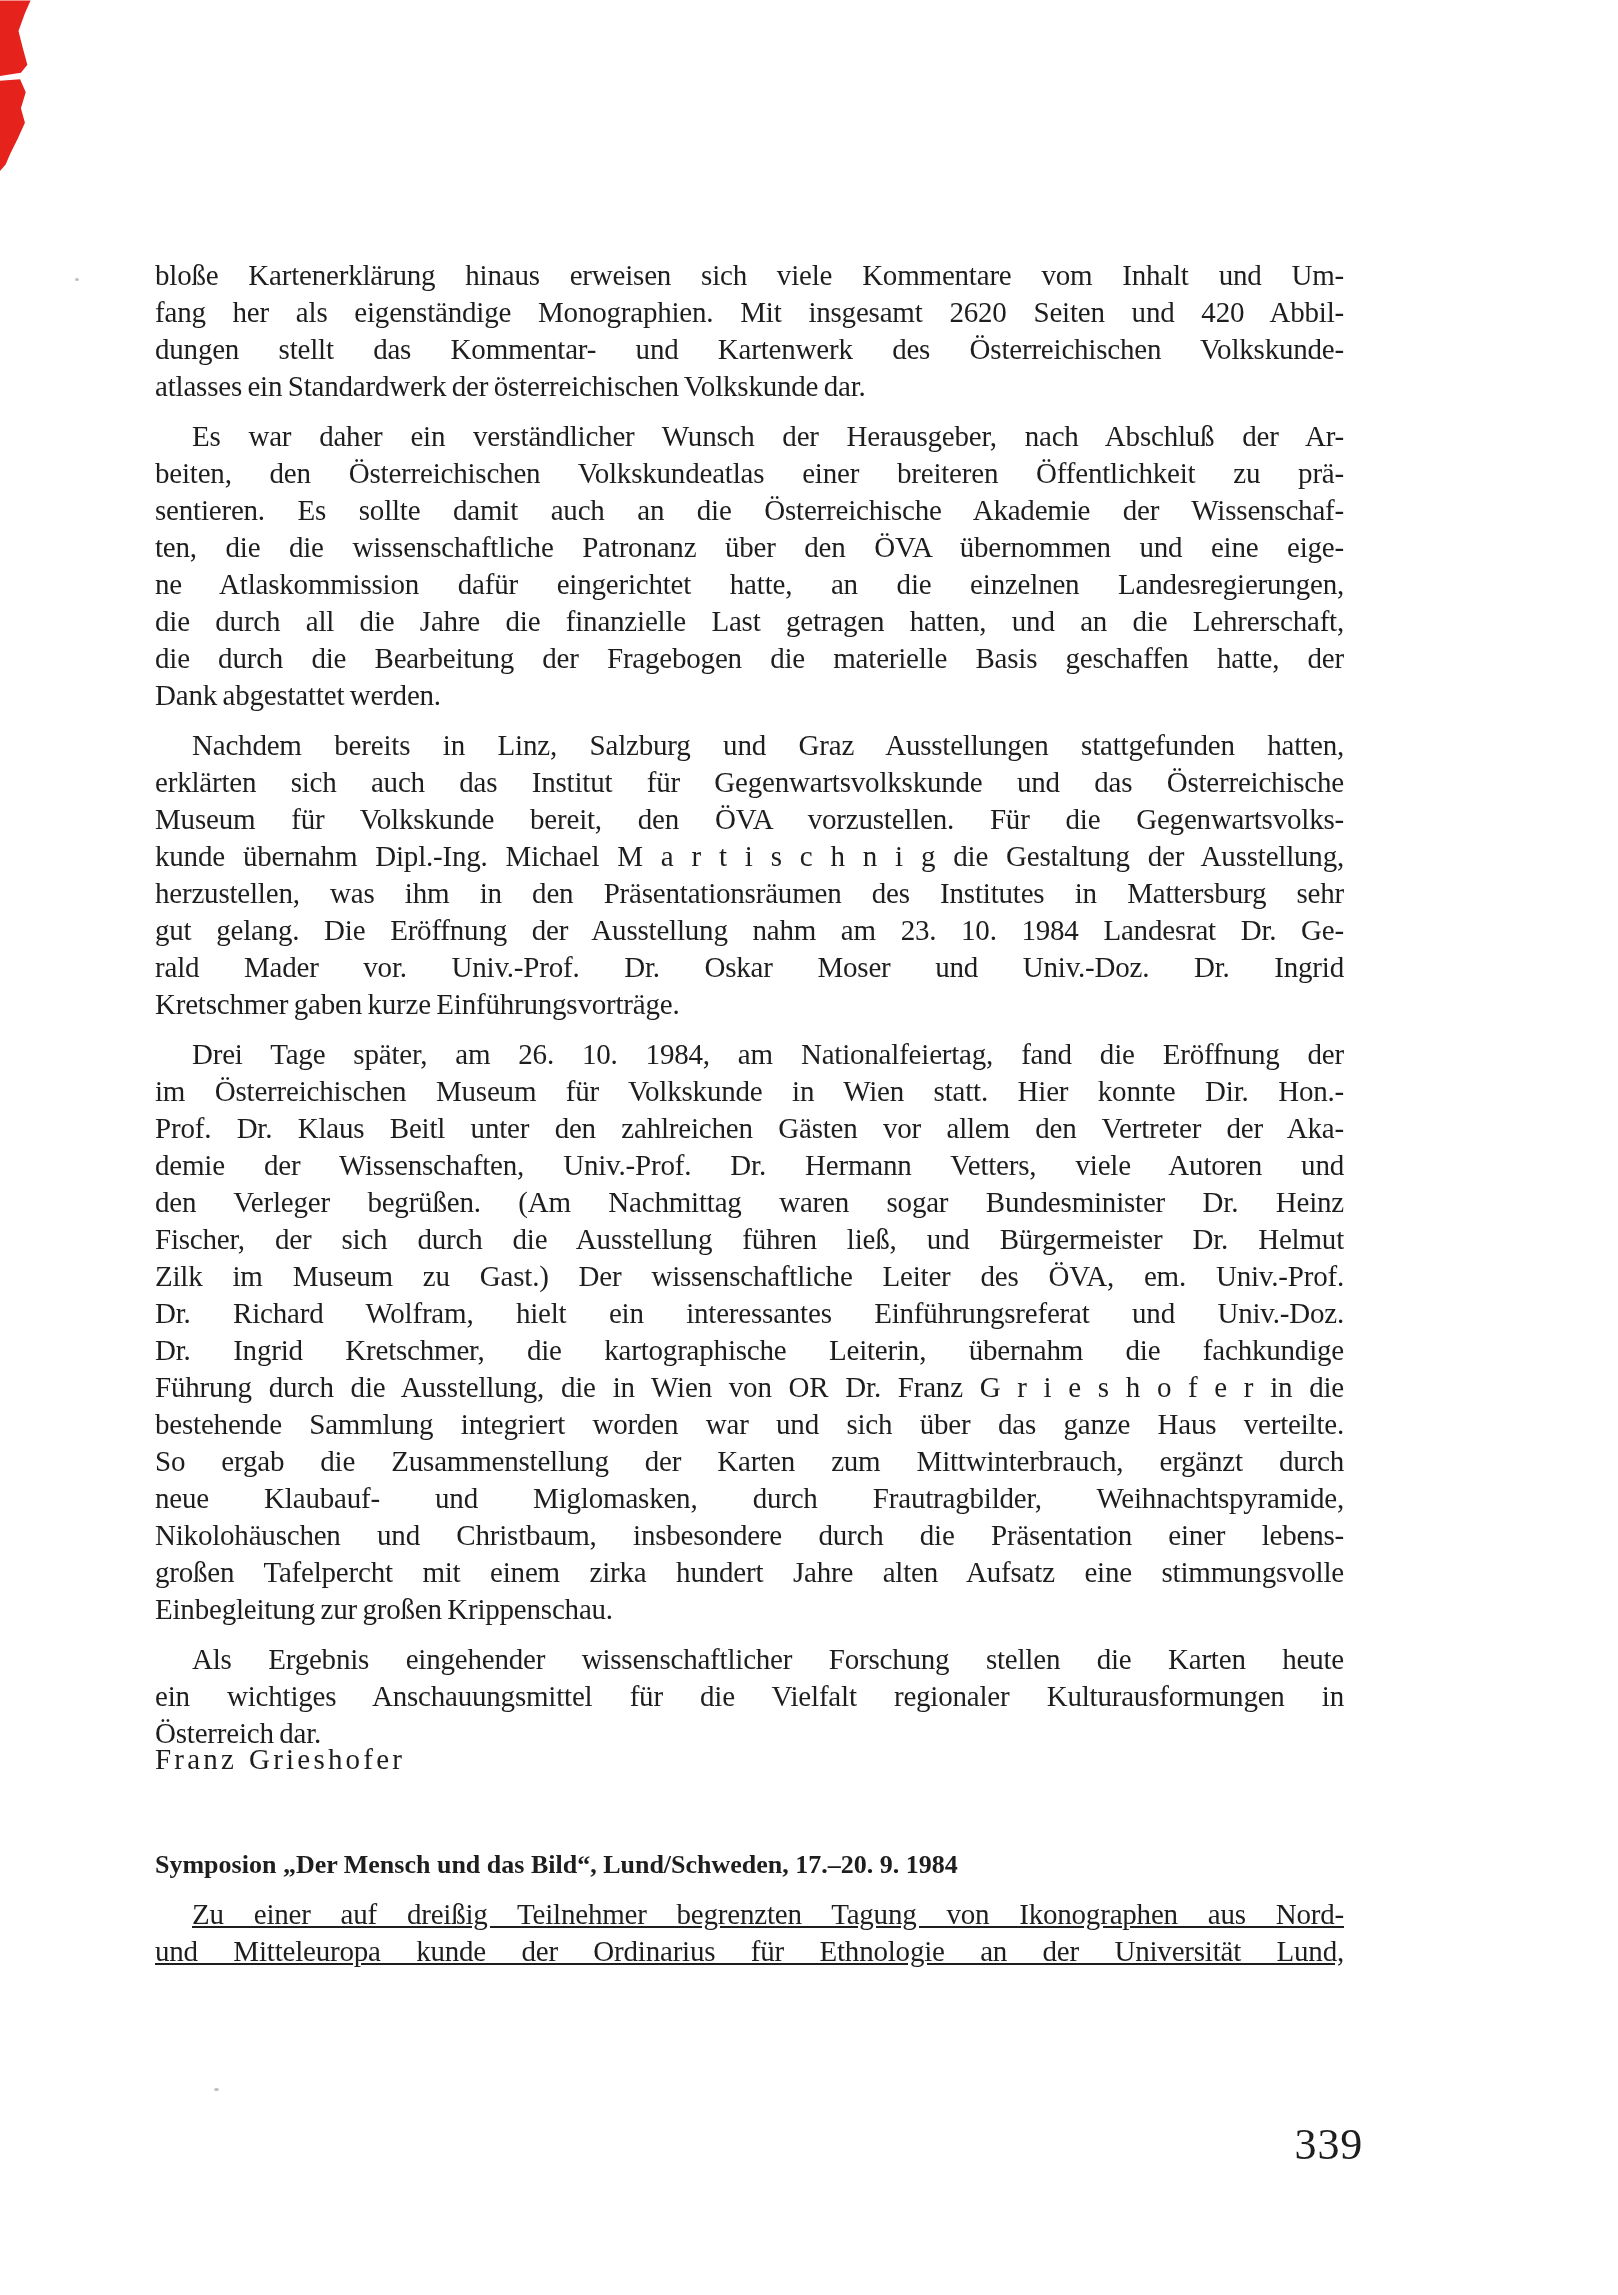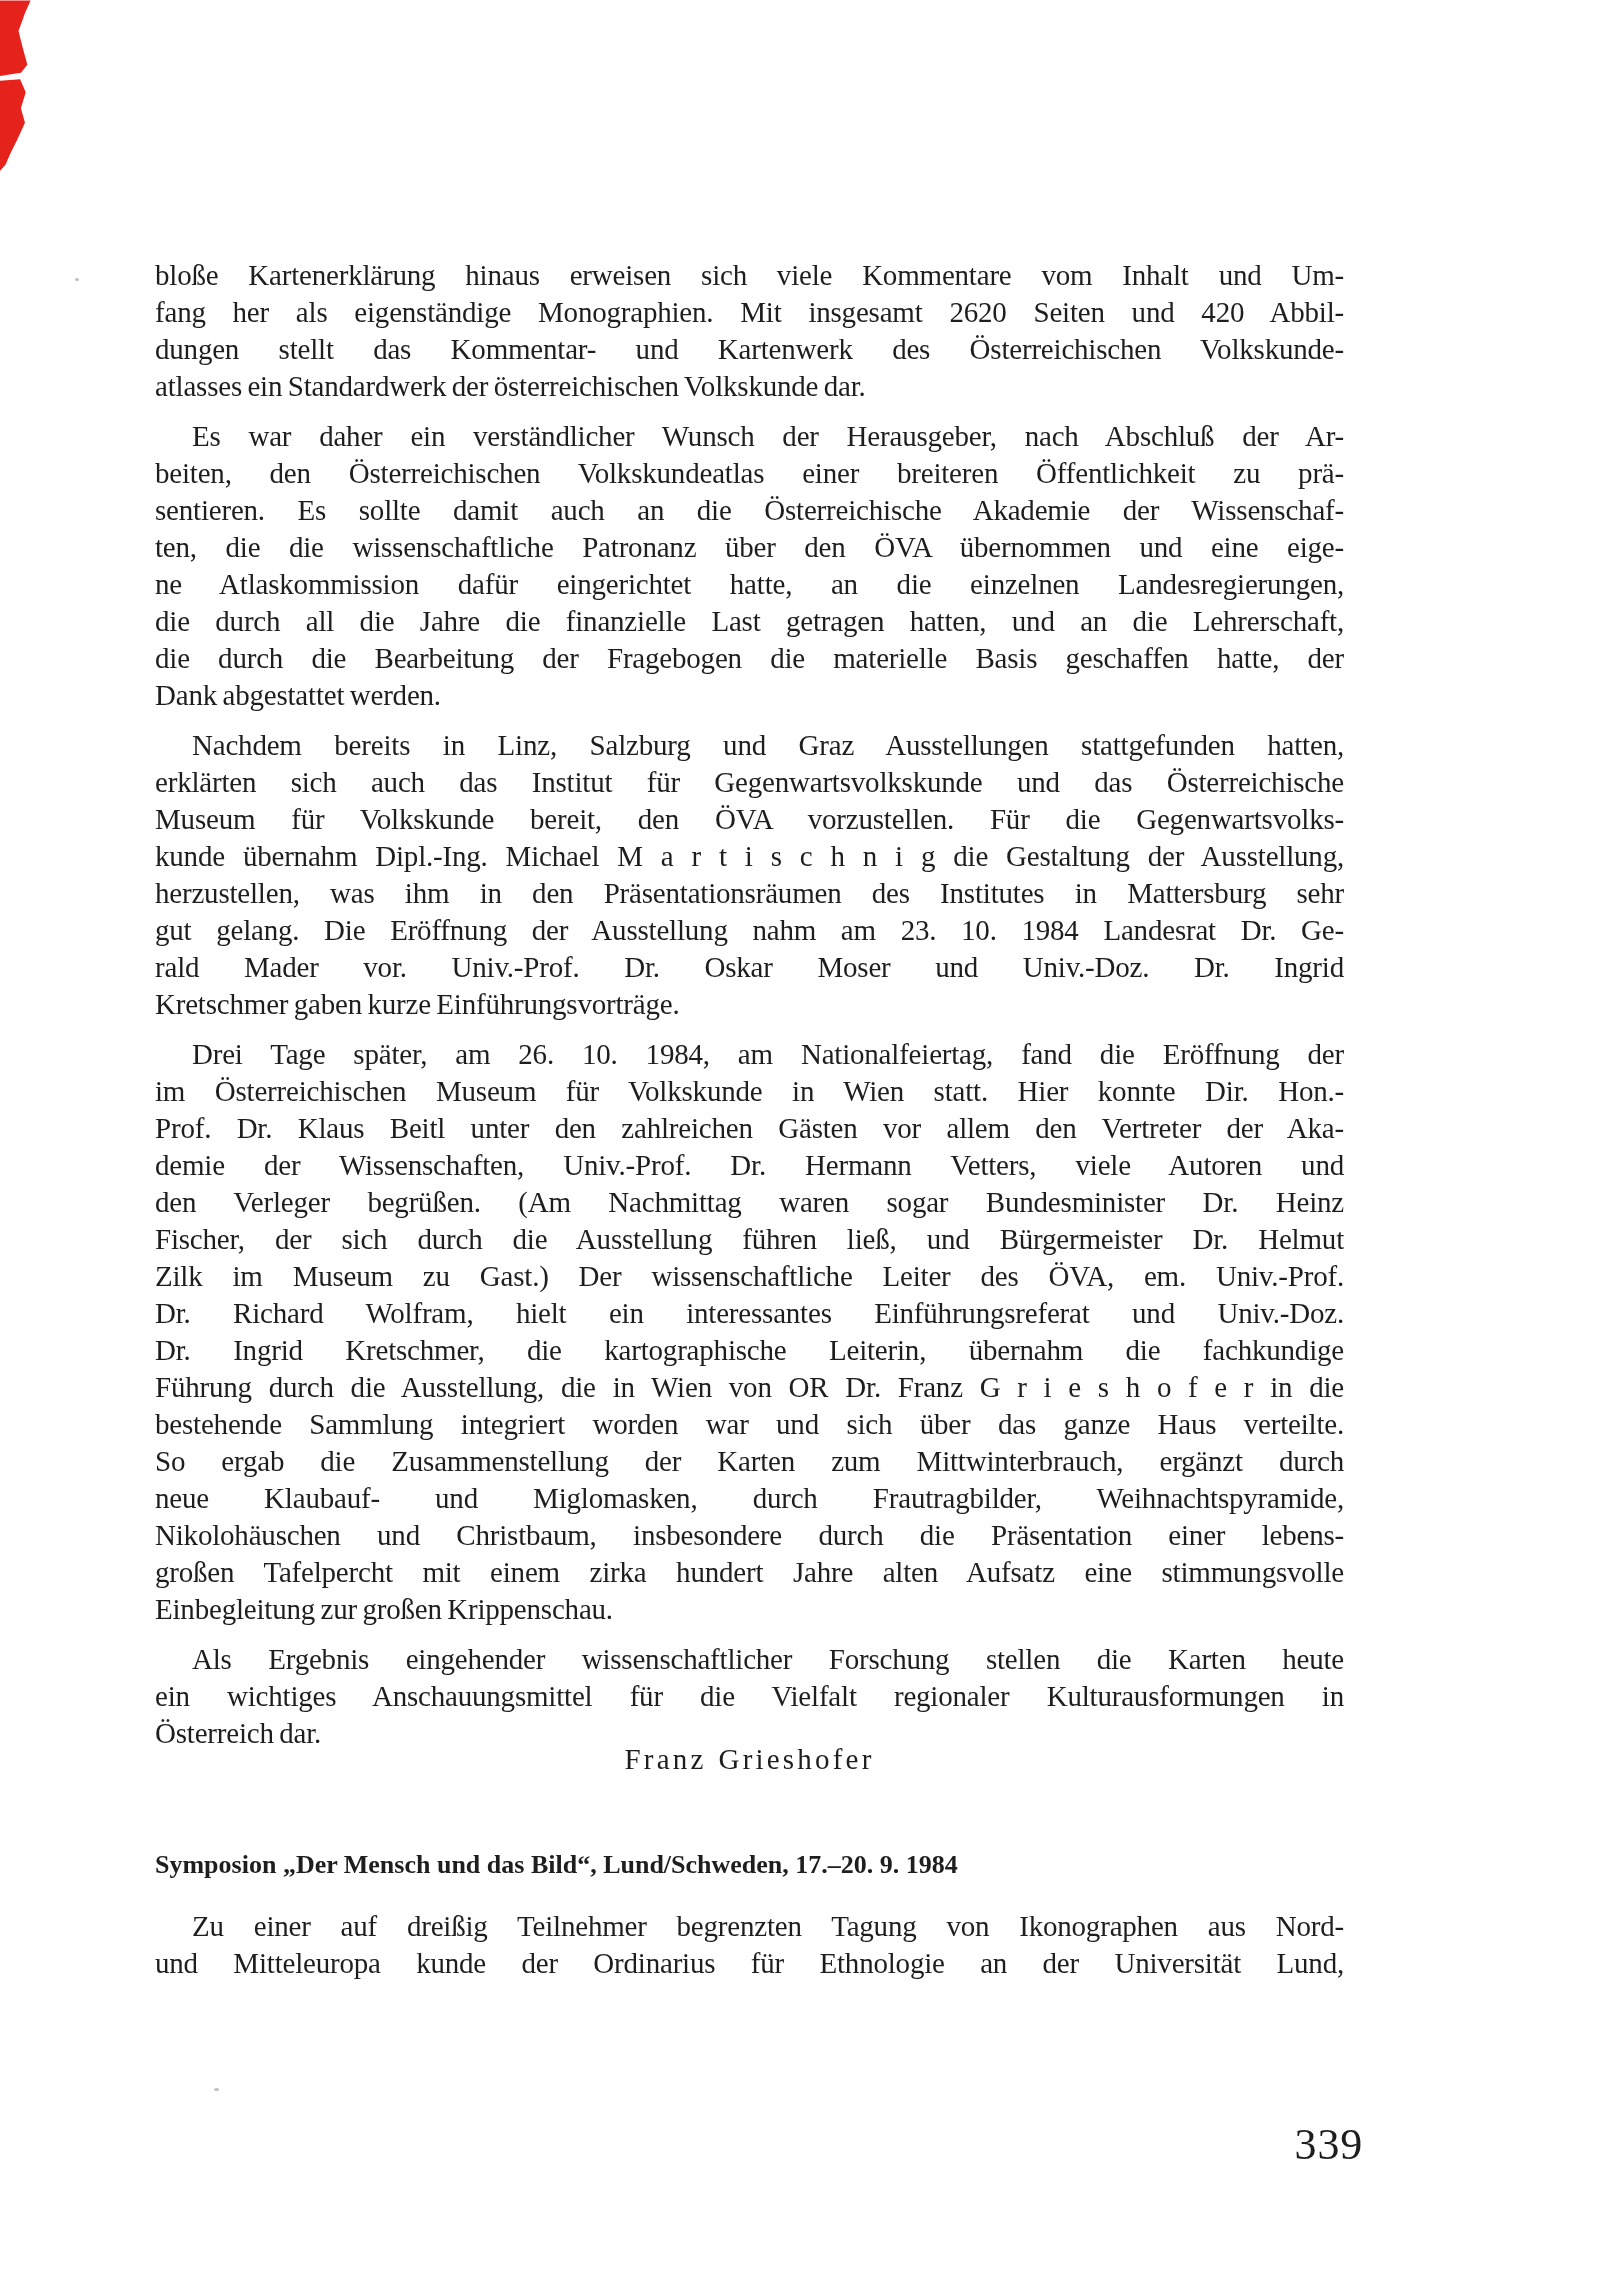--- a/index.html
+++ b/index.html
@@ -44,37 +44,37 @@
   .line {
     text-align: justify;
     text-align-last: justify;
     height: 37px;
     overflow: hidden;
   }
   .line.lastline { text-align-last: left; }
   .line.indent { padding-left: 37px; }
   .signature {
     margin-top: -24px;
-    text-align: center;
+    text-align: left;
     letter-spacing: 3.2px;
     word-spacing: 1.6px;
     height: 37px;
     font-family: Liberation Serif, serif;
   }
   .heading {
     margin: 68px 0 0 0;
     font-weight: bold;
     font-size: 26px;
     line-height: 37px;
     text-align: left;
     letter-spacing: 0;
     word-spacing: 0;
     font-family: Liberation Serif, serif;
   }
-  .next { margin-top: 25px; }
+  .next { margin-top: 13px; text-decoration: underline; }
   .page-number {
     position: absolute;
     top: 2120px;
     right: 275px;
     font-size: 44px;
     line-height: 49px;
     letter-spacing: 0.8px;
   }
 </style>
 </head>

